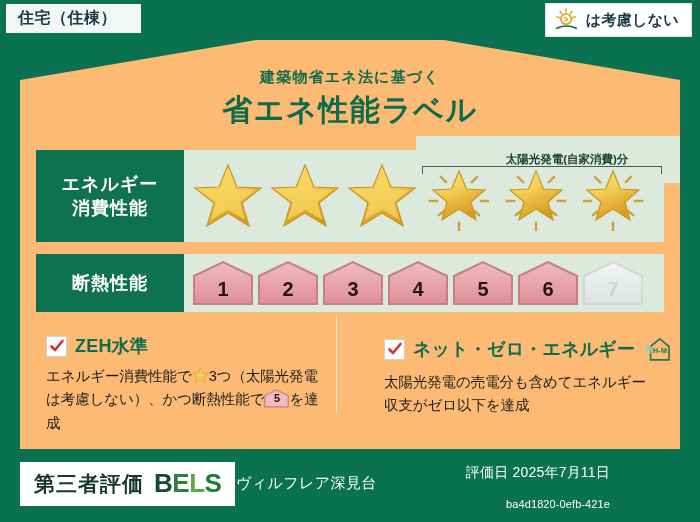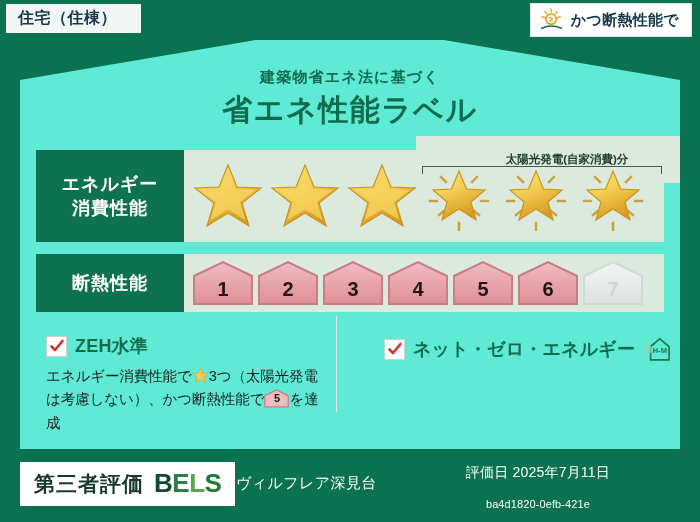--- a/index.html
+++ b/index.html
@@ -32,21 +32,21 @@
   }
   .reene-badge .label {
     color: #17394a; font-size: 15px; font-weight: bold; letter-spacing: 0.3px;
   }
   .sun-icon { width: 26px; height: 24px; display: block; }
 
   
   .card {
     position: absolute; left: 20px; top: 24px;
     width: 660px; height: 425px;
-    background: #5eead4;
+    background: #fdba74;
     clip-path: polygon(0% 13.2%, 50% 0%, 100% 13.2%, 100% 100%, 0% 100%);
     z-index: 2;
   }
 
   .title-sub {
     position: absolute; top: 44px; width: 100%;
     text-align: center; color: #0e6b4c;
     font-size: 15px; font-weight: bold; letter-spacing: 1.2px;
   }
   .title-main {
@@ -177,21 +177,21 @@
     font-family: "Liberation Sans", sans-serif;
   }
   .bels-en .b1 { color: #15492f; }
   .bels-en .b2 { color: #2f7f45; }
   .bels-en .b3 { color: #58a948; }
   .bels-en .b4 { color: #1f7a33; }
   .estate-name {
     position: absolute; left: 236px; top: 24px;
     color: #ffffff; font-size: 15px; letter-spacing: 0.4px;
   }
-  .foot-right { position: absolute; right: 14px; top: 14px; text-align: center; color: #ffffff; }
+  .foot-right { position: absolute; right: 14px; top: 14px; text-align: right; color: #ffffff; }
   .eval-date { font-size: 14px; letter-spacing: 0.2px; }
   .eval-id { font-size: 11px; margin-top: 16px; letter-spacing: 0.1px; }
 </style>
 </head>
 <body>
 
 <div class="top-strip"></div>
 
 <div class="housing-tag">住宅（住棟）</div>
 
@@ -203,21 +203,21 @@
         <line x1="6.5" y1="3.5" x2="8" y2="6"></line>
         <line x1="19.5" y1="3.5" x2="18" y2="6"></line>
         <line x1="3" y1="9.5" x2="6" y2="10.5"></line>
         <line x1="23" y1="9.5" x2="20" y2="10.5"></line>
       </g>
       <circle cx="13" cy="12" r="5.6" fill="none" stroke="#e0a82e" stroke-width="2"></circle>
       <path d="M11 10.5 q3.2 0 3.2 1.7 q0 1.6 -2.6 1.6" fill="none" stroke="#e0a82e" stroke-width="1.6" stroke-linecap="round"></path>
       <path d="M3 22 q10 -5 21 0" fill="none" stroke="#1c6b44" stroke-width="1.8" stroke-linecap="round"></path>
     </svg>
   </span>
-  <span class="label">かつ断熱性能で</span>
+  <span class="label">は考慮しない</span>
 </div>
 
 <div class="card">
 
   <div class="title-sub">建築物省エネ法に基づく</div>
   <div class="title-main">省エネ性能ラベル</div>
 
   <div class="row row-energy">
     <div class="row-label">
       <span class="ln">エネルギー</span>
@@ -394,20 +394,24 @@
         <span class="chk-title">ネット・ゼロ・エネルギー</span>
         <span class="zehm-logo">
           <svg viewBox="0 0 44 30">
             <polygon points="9,28 9,12 20,3 31,12 31,28" fill="none" stroke="#1f7a52" stroke-width="2"></polygon>
             <polygon points="2,15 7,8 12,15 7,23" fill="#9ecfae" opacity="0.75"></polygon>
             <text x="20" y="20" font-size="9" font-weight="bold" fill="#1f7a52" text-anchor="middle" font-family="Liberation Sans, sans-serif">H-M</text>
           </svg>
           <span class="zehm-tag">「ZEH-M」</span>
         </span>
       </div>
+      <div class="body-text">
+        <div>太陽光発電の売電分も含めてエネルギー</div>
+        <div>収支がゼロ以下を達成</div>
+      </div>
     </div>
   </div>
 </div>
 
 <div class="divider"></div>
 
 <div class="footer">
   <div class="bels-box">
     <span class="bels-jp">第三者評価</span>
     <span class="bels-en"><span class="b1">B</span><span class="b2">E</span><span class="b3">L</span><span class="b4">S</span></span>

